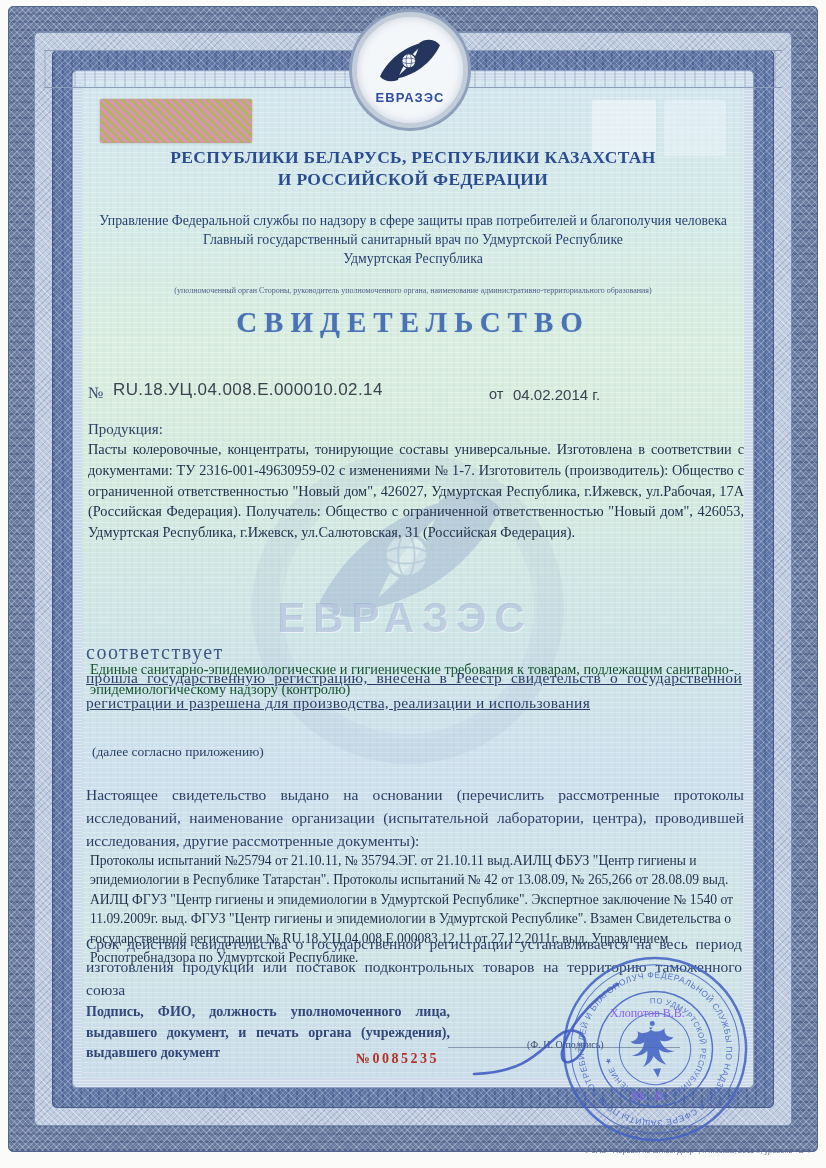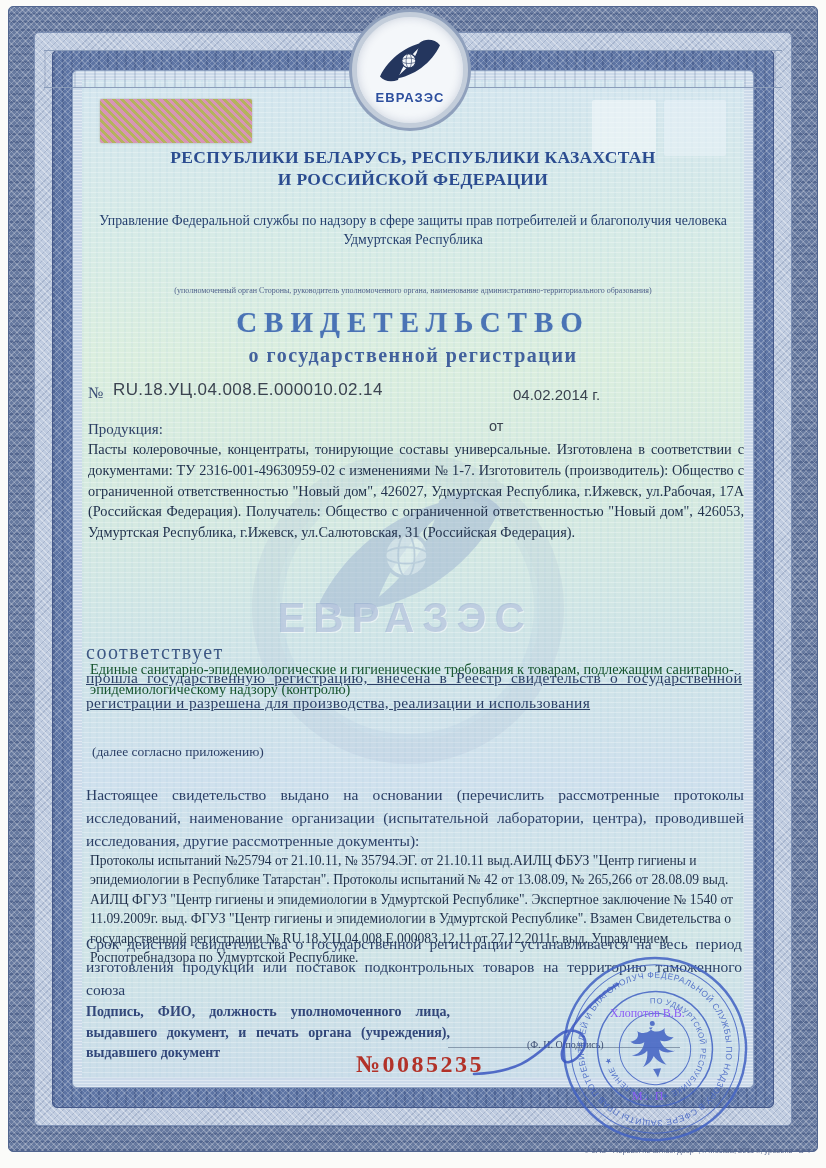--- a/index.html
+++ b/index.html
@@ -75,41 +75,41 @@
     font-size:13.8px; line-height:19px; }
   .authority-caption { left:113px; top:286px; width:600px; color:#4c5e88; font-size:8px; }
   .cert-title { left:82px; top:306px; width:662px; color:#4a73b5; font-weight:bold;
     font-size:29px; letter-spacing:7px; text-shadow:0 0 1px rgba(74,115,181,.45); }
   .cert-subtitle { left:82px; top:344px; width:662px; color:#42619d; font-weight:bold;
     font-size:20px; letter-spacing:1.5px; }
   .reg-no-sign { left:88px; top:384px; font-size:16px; color:#3a4c74; }
   .reg-number { left:113px; top:380px; font-family:"Liberation Sans", sans-serif;
     font-size:17px; color:#3b4350; letter-spacing:.4px; }
   .reg-date-label { left:489px; top:386px; font-family:"Liberation Sans", sans-serif;
-    font-size:14.5px; color:#3b4350;margin-top:32px; }
+    font-size:14.5px; color:#3b4350; }
   .reg-date { left:513px; top:386px; font-family:"Liberation Sans", sans-serif;
     font-size:15px; color:#3b4350;text-align:right; }
   .product-label { left:88px; top:421px; font-size:15px; color:#2e4166; }
   .product-desc { left:88px; top:439px; width:656px; font-size:14.3px; line-height:20.8px;
     color:#22324d; text-align:justify; }
   .product-caption { left:53px; top:629px; width:720px; color:#46588c; font-size:7px; }
   .conforms { left:86px; top:641px; font-size:20px; color:#3d5784; letter-spacing:1.5px; }
   .requirements { left:90px; top:659px; width:648px; font-size:14.3px; line-height:20px; color:#14532d; }
   .registered { left:86px; top:666px; width:656px; font-size:15.5px; line-height:24.5px;
     color:#2b3f66; text-align:justify; letter-spacing:.3px;text-decoration:underline; }
   .appendix-note { left:92px; top:744px; font-size:13.5px; color:#2b3f66; }
   .basis-intro { left:86px; top:783px; width:658px; font-size:15.5px; line-height:23px;
     color:#2b3f66; text-align:justify; }
   .basis-details { left:90px; top:851px; width:652px; font-size:13.6px; line-height:19.4px;
     color:#1f2f4a; }
   .validity { left:86px; top:932px; width:656px; font-size:15.5px; line-height:23px;
     color:#2b3f66; text-align:justify; }
   .sign-caption { left:86px; top:1002px; width:364px; font-size:14px; line-height:20.5px;
     color:#32477a; text-align:justify;font-weight:bold; }
-  .serial { left:356px; top:1051px; font-size:24px; font-weight:bold; letter-spacing:2.5px;
+  .serial { left:356px; top:1051px; font-size:14px; font-weight:bold; letter-spacing:2.5px;
     color:#b23229; }
   .sig-line { left:448px; top:1047px; width:232px; border-top:1px solid rgba(70,90,120,.55); height:0; z-index:5; }
   .sig-line-caption { left:527px; top:1039px; font-size:10px; color:#3c4e74; z-index:6; }
   .official-name { left:610px; top:1006px; font-size:12px; color:#8b5cf6; z-index:8; }
   .seal-mark { left:632px; top:1089px; font-size:12px; letter-spacing:2px; color:#8b5cf6; z-index:8; }
   .footer-note { right:16px; top:1146px; font-size:7.5px; color:#58688e;
     font-family:"Liberation Sans", sans-serif; }
 
   
   .wm-ring { position:absolute; left:252px; top:452px; width:312px; height:312px; z-index:1;
@@ -153,26 +153,26 @@
   <div class="hologram"></div>
   <div class="patch patch-1"></div>
   <div class="patch patch-2"></div>
 
   <div class="t union-title center">
     <div>РЕСПУБЛИКИ БЕЛАРУСЬ, РЕСПУБЛИКИ КАЗАХСТАН</div>
     <div>И РОССИЙСКОЙ ФЕДЕРАЦИИ</div>
   </div>
   <div class="t authority center">
     <div>Управление Федеральной службы по надзору в сфере защиты прав потребителей и благополучия человека</div>
+    <div>Главный государственный санитарный врач по Удмуртской Республике</div>
     <div>Удмуртская Республика</div>
   </div>
   <div class="t authority-caption center">(уполномоченный орган Стороны, руководитель уполномоченного органа, наименование административно-территориального образования)</div>
 
   <div class="t cert-title center">СВИДЕТЕЛЬСТВО</div>
-  <div class="t cert-subtitle center">о государственной регистрации</div>
 
   <div class="t reg-no-sign">№</div>
   <div class="t reg-number">RU.18.УЦ.04.008.Е.000010.02.14</div>
   <div class="t reg-date-label">от</div>
   <div class="t reg-date">04.02.2014 г.</div>
 
   <div class="t product-label">Продукция:</div>
   <div class="t product-desc">Пасты колеровочные, концентраты, тонирующие составы универсальные. Изготовлена в соответствии с документами: ТУ 2316-001-49630959-02 с изменениями № 1-7. Изготовитель (производитель): Общество с ограниченной ответственностью "Новый дом", 426027, Удмуртская Республика, г.Ижевск, ул.Рабочая, 17А (Российская Федерация).  Получатель: Общество с ограниченной ответственностью "Новый дом", 426053, Удмуртская Республика, г.Ижевск, ул.Салютовская, 31 (Российская Федерация).</div>
 
   <div class="wm-ring"></div>

